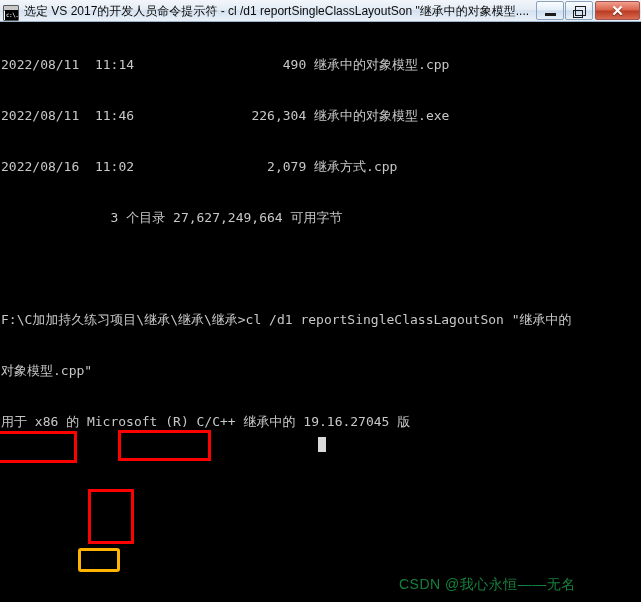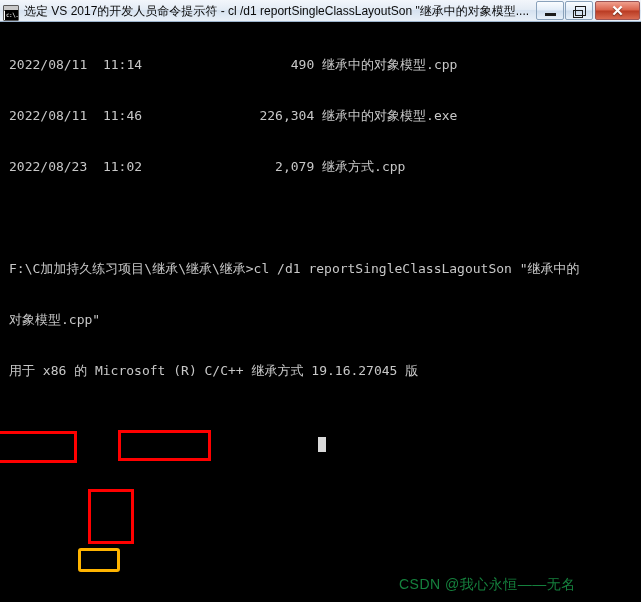--- a/index.html
+++ b/index.html
@@ -145,21 +145,20 @@
     line-height: 17px;
     white-space: pre;
     overflow: hidden;
     padding-left: 1px;
     box-sizing: border-box;
   }
   .cline {
     height: 17px;
     white-space: pre;
     letter-spacing: 0px;
-    margin-left: 8px;
   }
 
   
   .cursor {
     position: absolute;
     left: 318px;
     top: 437px;
     width: 8px;
     height: 15px;
     background: #d9d9d9;
@@ -208,25 +207,26 @@
       </div>
       <div class="tb-btn close">
         <span class="glyph-close">✕</span>
       </div>
     </div>
   </div>
 
   <div class="console">
     <div class="cline">2022/08/11  11:14                   490 继承中的对象模型.cpp</div>
     <div class="cline">2022/08/11  11:46               226,304 继承中的对象模型.exe</div>
-    <div class="cline">2022/08/23  11:02                 2,079 继承方式.cpp</div>
+    <div class="cline">2022/08/16  11:02                 2,079 继承方式.cpp</div>
+    <div class="cline">              3 个目录 27,627,249,664 可用字节</div>
     <div class="cline"></div>
     <div class="cline">F:\C加加持久练习项目\继承\继承\继承&gt;cl /d1 reportSingleClassLagoutSon "继承中的</div>
     <div class="cline">对象模型.cpp"</div>
-    <div class="cline">用于 x86 的 Microsoft (R) C/C++ 继承方式 19.16.27045 版</div>
+    <div class="cline">用于 x86 的 Microsoft (R) C/C++ 继承中的 19.16.27045 版</div>
     
     
     
     
     
     
     
     
     
     

